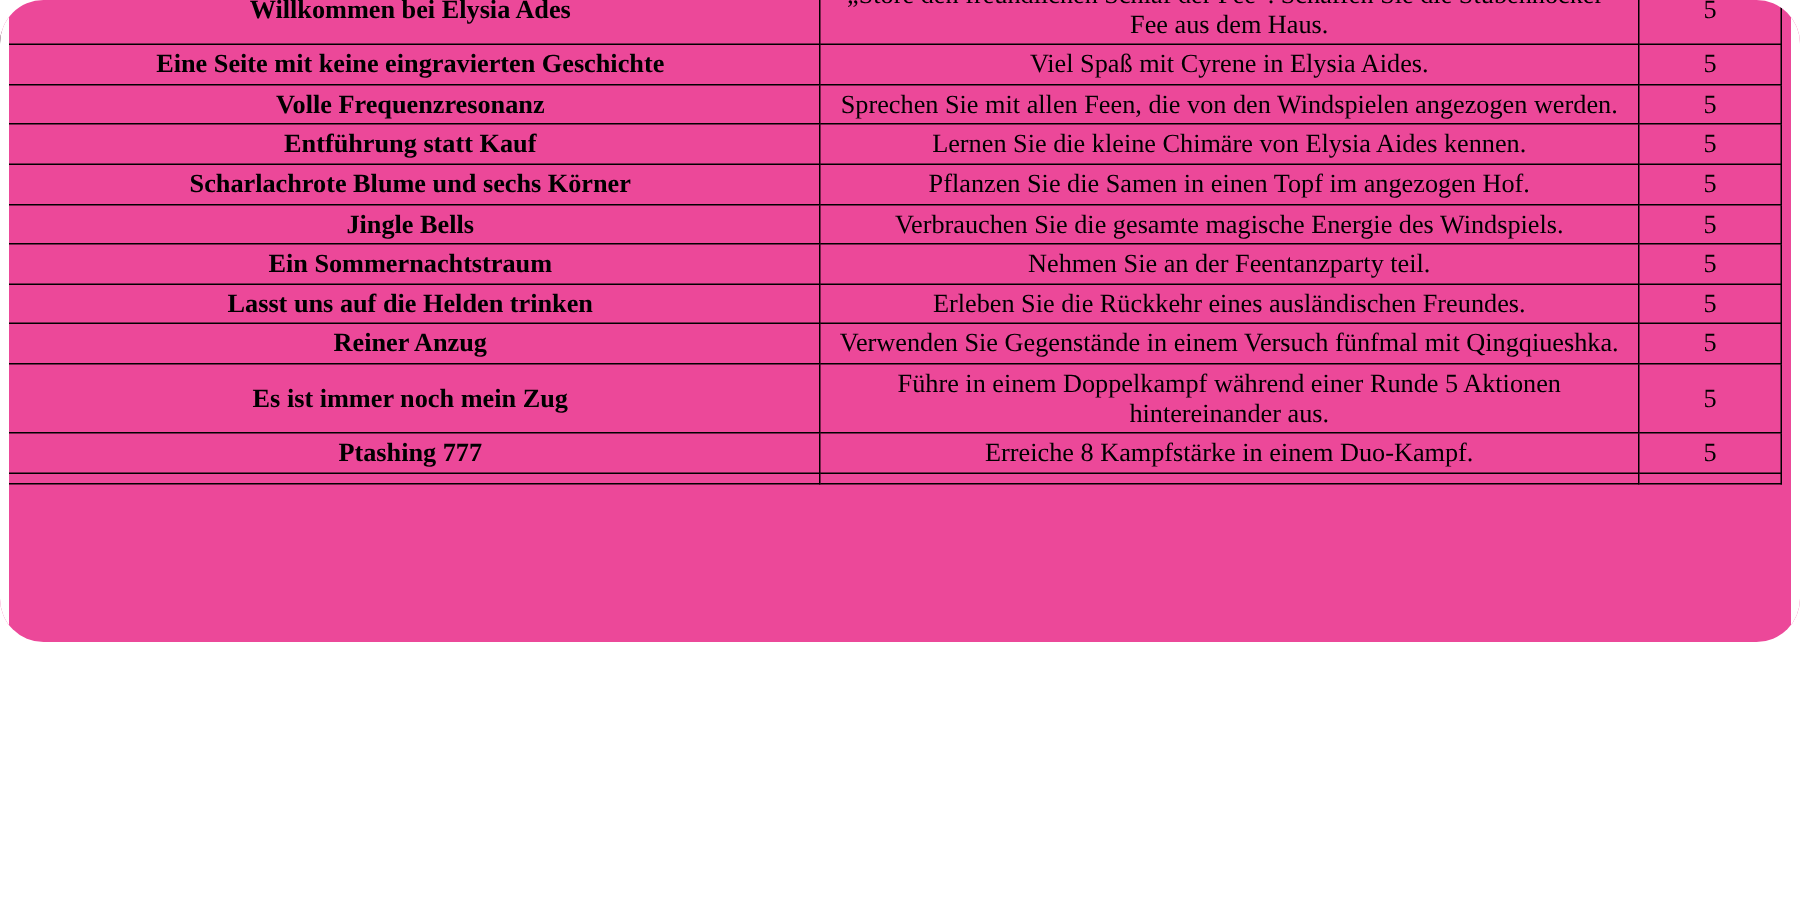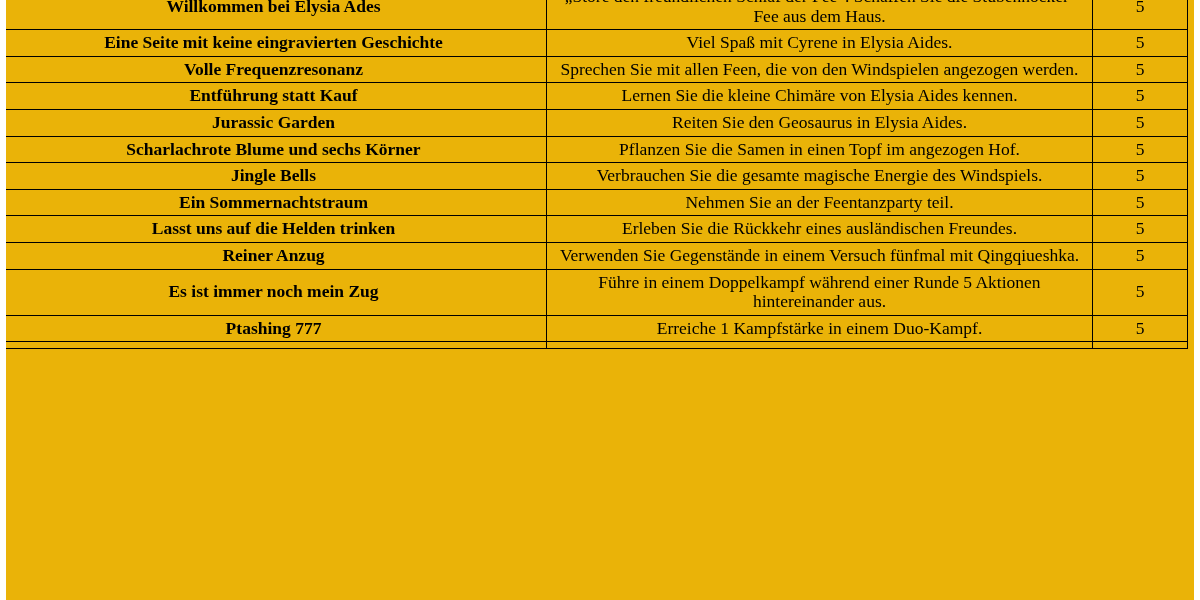--- a/index.html
+++ b/index.html
@@ -8,24 +8,25 @@
     background: #ffffff;
   }
   body {
     width: 1200px;
     height: 600px;
     overflow: hidden;
     font-family: "Liberation Serif", serif;
   }
   .sheet {
     width: 1200px;
-    height: 600px;
+    height: 428px;
     position: relative;
     overflow: hidden;
-    background: #eab308;
+    background: #ec4899;
+    border-radius: 29px;
   }
   table.achievements {
     border-collapse: collapse;
     table-layout: fixed;
     width: 1187px;
     margin: 0;
     
     position: absolute;
     left: 0;
     top: -17px;
@@ -89,25 +90,20 @@
         <td class="desc">Sprechen Sie mit allen Feen, die von den Windspielen angezogen werden.</td>
         <td class="pts">5</td>
       </tr>
 
       <tr>
         <td class="name">Entführung statt Kauf</td>
         <td class="desc">Lernen Sie die kleine Chimäre von Elysia Aides kennen.</td>
         <td class="pts">5</td>
       </tr>
 
-      <tr>
-        <td class="name">Jurassic Garden</td>
-        <td class="desc">Reiten Sie den Geosaurus in Elysia Aides.</td>
-        <td class="pts">5</td>
-      </tr>
 
       <tr>
         <td class="name">Scharlachrote Blume und sechs Körner</td>
         <td class="desc">Pflanzen Sie die Samen in einen Topf im angezogen Hof.</td>
         <td class="pts">5</td>
       </tr>
 
 
       <tr>
         <td class="name">Jingle Bells</td>
@@ -134,21 +130,21 @@
       </tr>
 
       <tr>
         <td class="name">Es ist immer noch mein Zug</td>
         <td class="desc">Führe in einem Doppelkampf während einer Runde 5 Aktionen hintereinander aus.</td>
         <td class="pts">5</td>
       </tr>
 
       <tr>
         <td class="name">Ptashing 777</td>
-        <td class="desc">Erreiche 1 Kampfstärke in einem Duo-Kampf.</td>
+        <td class="desc">Erreiche 8 Kampfstärke in einem Duo-Kampf.</td>
         <td class="pts">5</td>
       </tr>
 
 
       <tr>
         <td class="name"></td>
         <td class="desc"></td>
         <td class="pts"></td>
       </tr>
 

